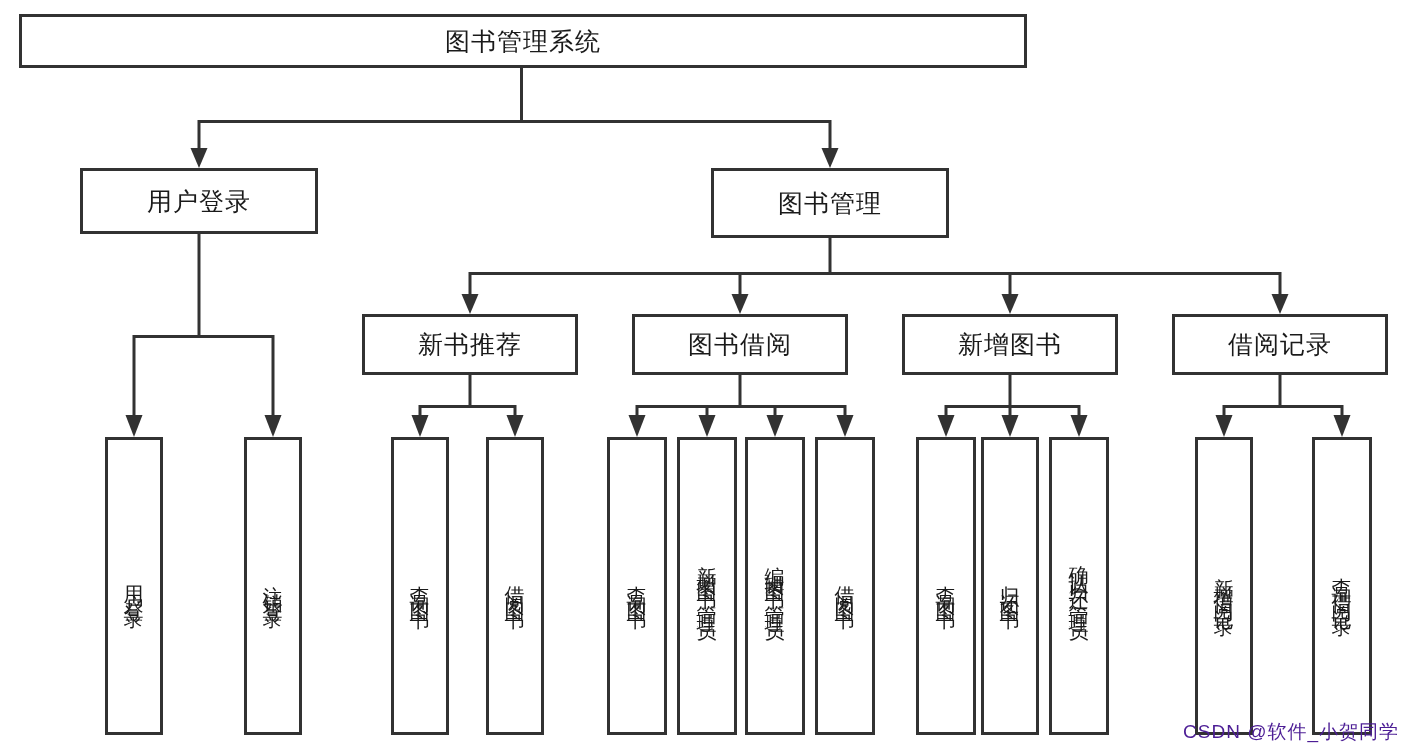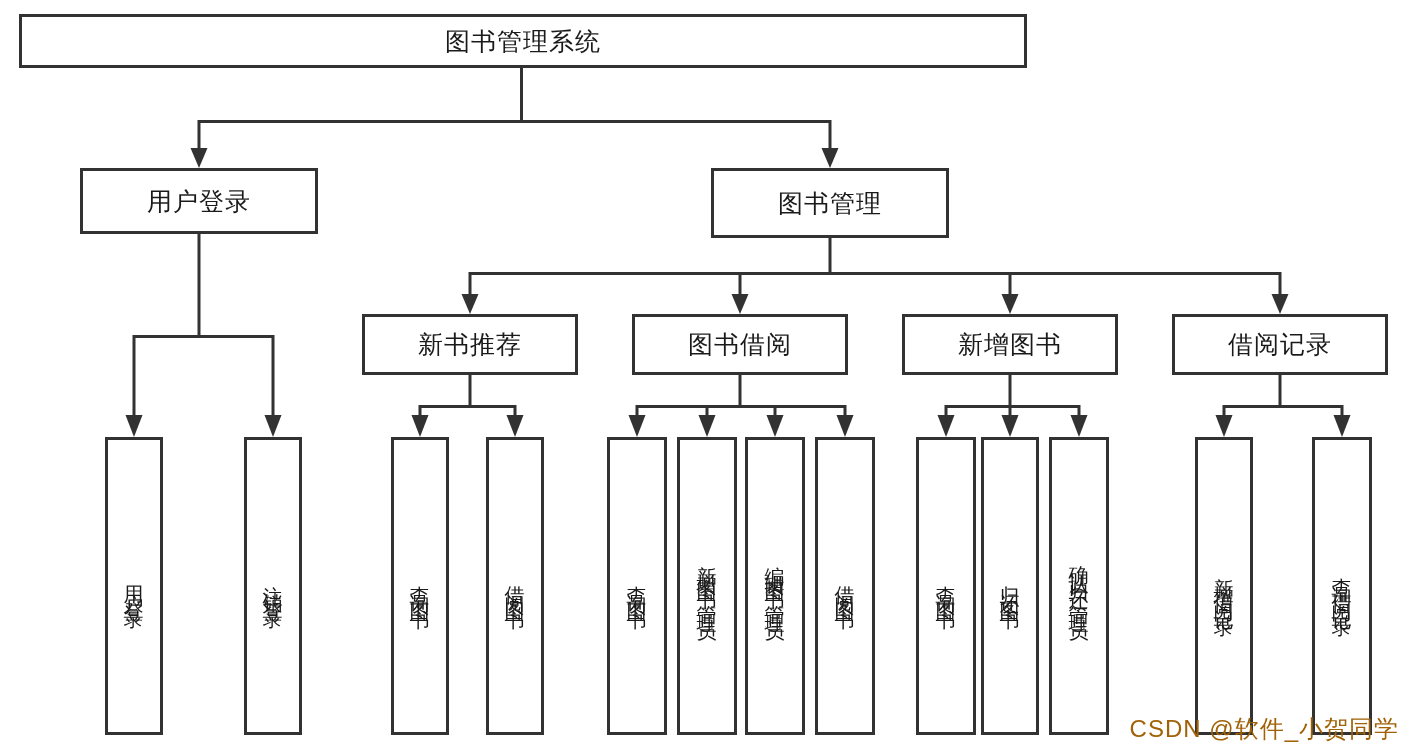--- a/index.html
+++ b/index.html
@@ -34,22 +34,22 @@
     writing-mode: vertical-rl;
     font-size: 20px;
     letter-spacing: 8px;
     line-height: 1;
     padding: 6px 0;
   }
   .watermark {
     position: absolute;
     right: 6px;
     bottom: 2px;
-    font-size: 24px;
-    color: #a16207;
+    font-size: 19px;
+    color: #4c1d95;
     letter-spacing: 1px;
     z-index: 5;
     white-space: nowrap;
   }
 </style>
 </head>
 <body>
 
 <div class="stage">
 

